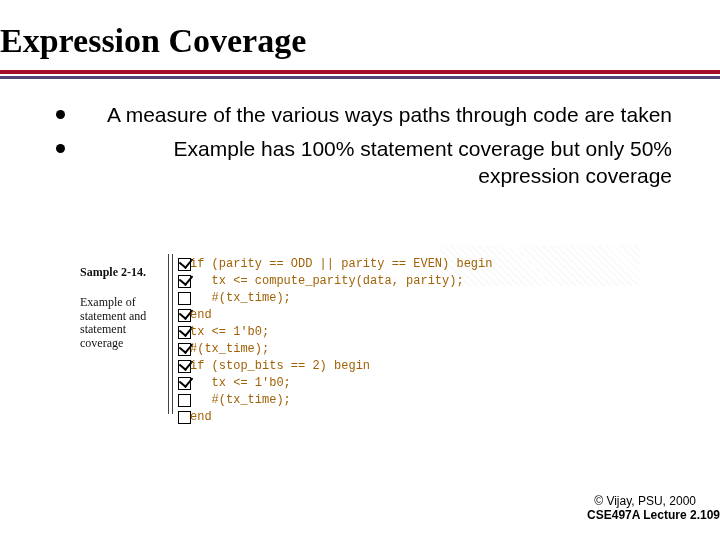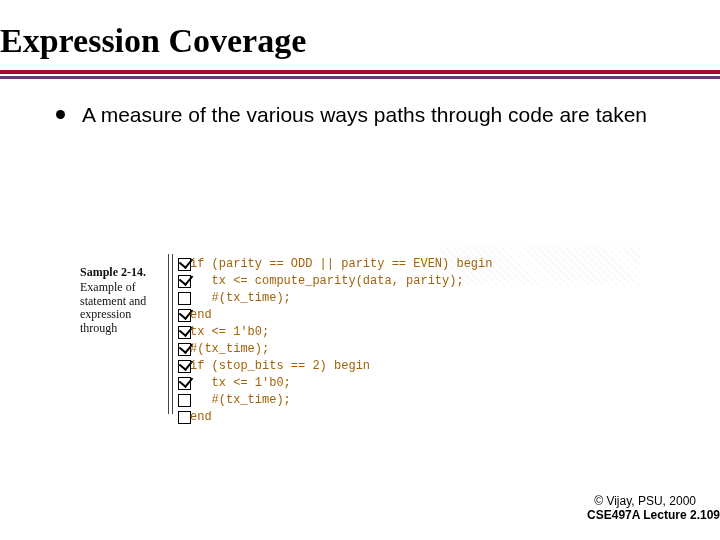--- a/index.html
+++ b/index.html
@@ -40,20 +40,21 @@
   }
   .body {
     padding: 22px 48px 0 56px;
     font-size: 21px;
     line-height: 1.25;
   }
   ul.bullets {
     list-style: none;
     padding: 0;
     margin: 0;
+    text-align: right;
   }
   ul.bullets li {
     position: relative;
     padding-left: 26px;
     margin-bottom: 8px;
   }
   ul.bullets li::before {
     content: "";
     position: absolute;
     left: 0;
@@ -76,21 +77,21 @@
     top: 16px;
     width: 90px;
     font-family: "Times New Roman", Times, serif;
     font-size: 12px;
     line-height: 1.15;
     color: #111;
   }
   .fig-caption .bold {
     font-weight: bold;
     display: block;
-    margin-bottom: 1px;
+    margin-bottom: 16px;
   }
   .code-area {
     position: absolute;
     left: 70px;
     top: 6px;
     font-family: "Courier New", monospace;
     font-size: 12px;
     line-height: 17px;
     color: #a16207;
     white-space: pre;
@@ -169,29 +170,30 @@
   <div class="title">Expression Coverage</div>
 
   <div class="rule-wrap">
     <div class="rule-red"></div>
     <div class="rule-purple"></div>
   </div>
 
   <div class="body">
     <ul class="bullets">
       <li>A measure of the various ways paths through code are taken</li>
+      <li>Example has 100% statement coverage but only 50% expression coverage</li>
     </ul>
   </div>
 
   <div class="figure">
     <div class="noise"></div>
 
     <div class="fig-caption">
       <span class="bold">Sample 2-14.</span>
-      <span>Example of statement and expression through</span>
+      <span>Example of statement and statement coverage</span>
     </div>
 
     <div class="sep-lines">
       <div class="v" style="left:0"></div>
       <div class="v" style="left:4px"></div>
     </div>
 
     <div class="checkbox-col" id="cbcol">
         <div class="cb checked"></div>
         <div class="cb checked"></div>

